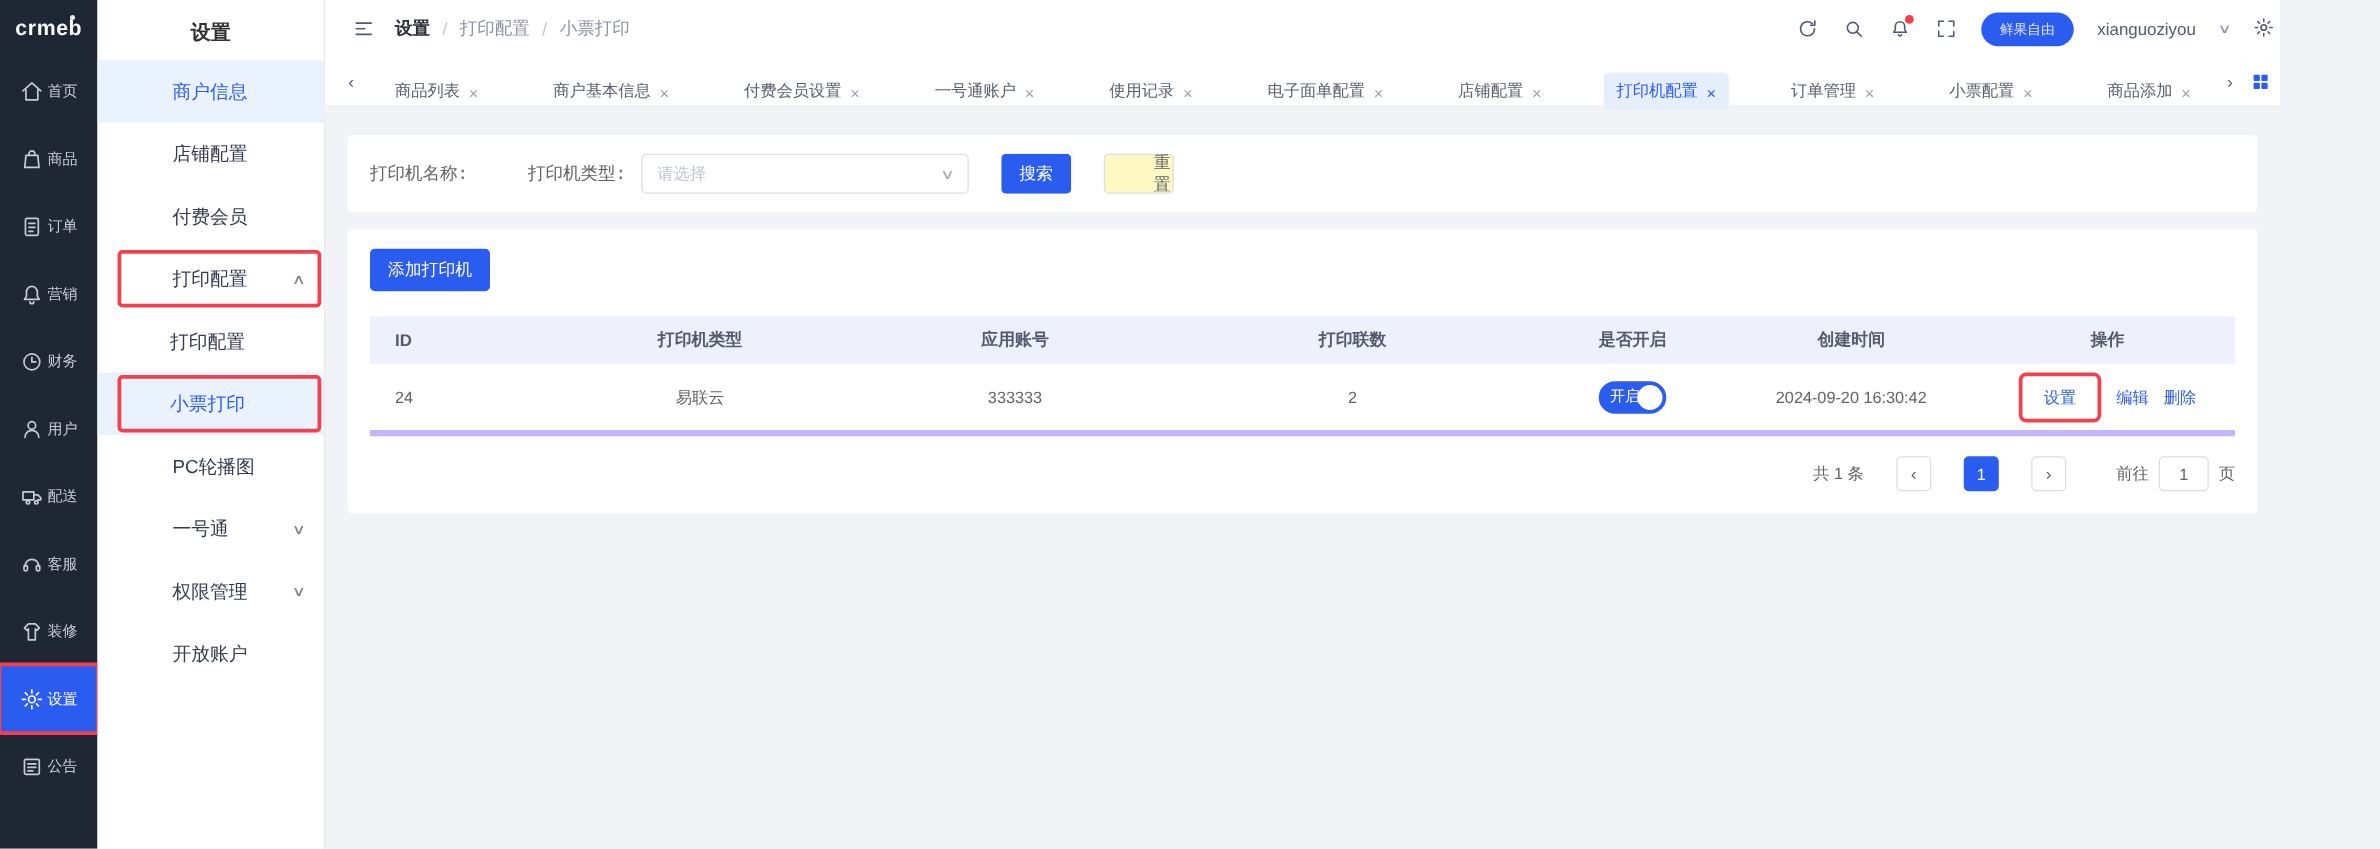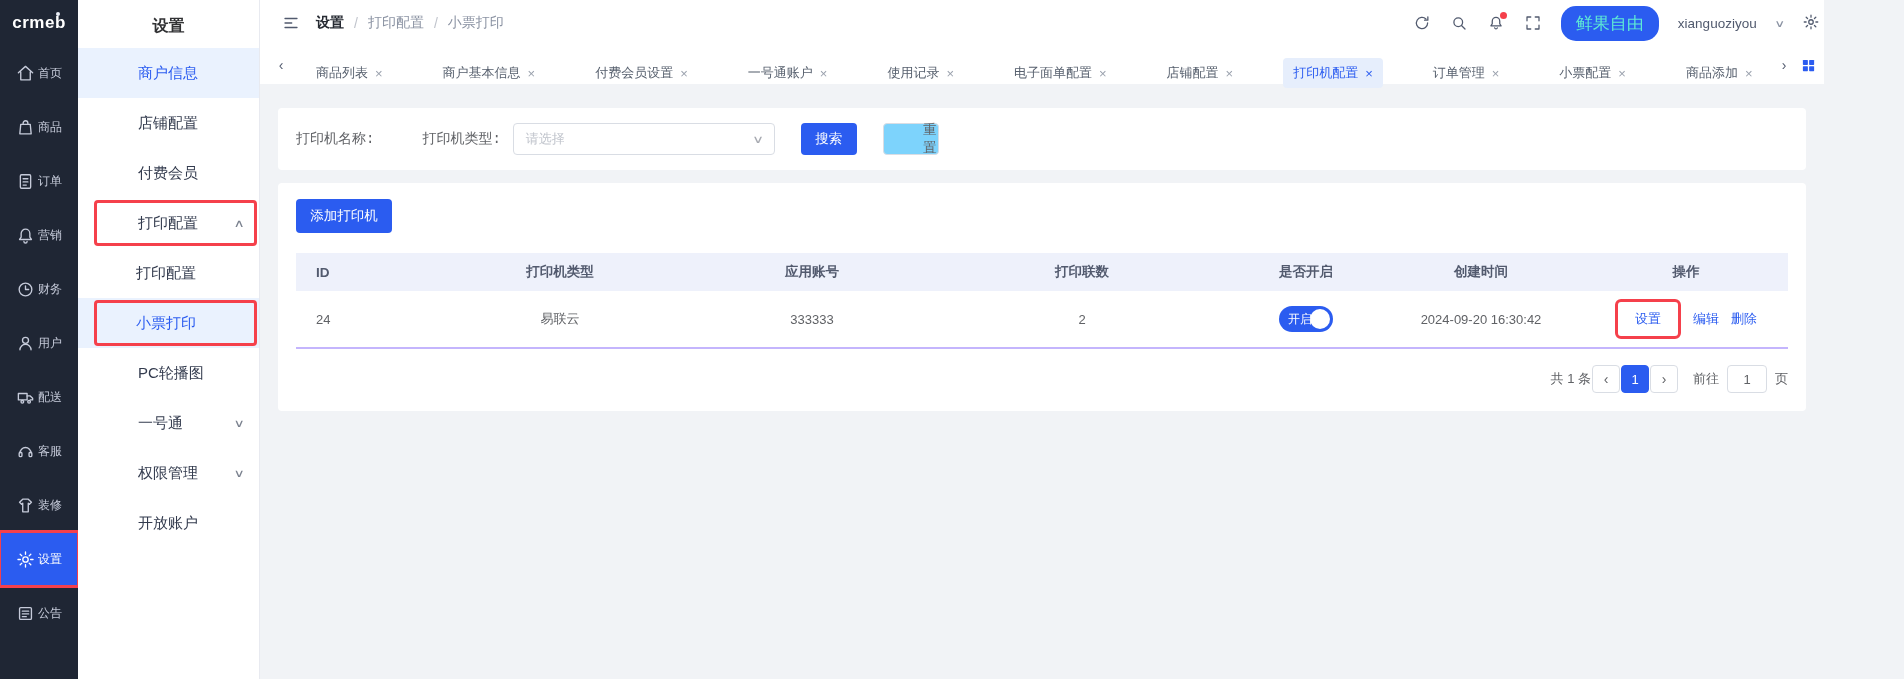--- a/index.html
+++ b/index.html
@@ -31,67 +31,67 @@
   .topbar { height:46px; background:#fff; display:flex; align-items:center; padding:0 14px 0 22px; flex:none; }
   .topbar svg { width:18px; height:18px; stroke:#515a6e; fill:none; stroke-width:1.7; stroke-linecap:round; stroke-linejoin:round; }
   .fold { margin-right:16px; cursor:pointer; display:flex; }
   .crumb { display:flex; align-items:center; gap:10px; font-size:14px; }
   .crumb-root { font-weight:bold; color:#272b33; }
   .crumb-sep { color:#c0c4cc; }
   .crumb-item { color:#8b93a3; }
   .top-right { margin-left:auto; display:flex; align-items:center; gap:19px; }
   .tbtn { position:relative; display:flex; cursor:pointer; }
   .bell-dot { position:absolute; top:-2px; right:-2px; width:7px; height:7px; border-radius:50%; background:#f5404b; }
-  .badge { background:#2b5cf0; color:#5eead4; font-size:17px; padding:6px 15px; border-radius:15px; cursor:pointer; }
+  .badge { background:#2b5cf0; color:#e5e5e5; font-size:11px; padding:6px 15px; border-radius:15px; cursor:pointer; }
   .user { font-size:13.5px; color:#515a6e; cursor:pointer; }
   .user-caret { font-size:10px; color:#8b93a3; transform:scaleX(1.5); }
   .gear-cut { width:20px; height:20px; margin-right:-12px; display:flex; cursor:pointer; }
 
   
   .tabbar { height:38px; background:#fff; display:flex; align-items:center; padding:0 8px 0 10px; flex:none; }
   .tab-nav { width:22px; text-align:center; color:#515a6e; font-size:14px; cursor:pointer; flex:none; }
   .tab-strip { flex:1; display:flex; align-items:center; gap:40px; overflow:hidden; white-space:nowrap; padding:0 14px; }
-  .tab { display:flex; align-items:center; gap:7px; font-size:13px; color:#57606e; cursor:pointer; flex:none; padding:6px 10px; border-radius:4px;margin-top:16px; }
+  .tab { display:flex; align-items:flex-end; gap:7px; font-size:13px; color:#57606e; cursor:pointer; flex:none; padding:6px 10px; border-radius:4px;margin-top:16px; }
   .tab .tab-x { color:#9aa1ad; font-size:13px; }
   .tab.active { background:#e6eefc; color:#2b5cf0; }
   .tab.active .tab-x { color:#2b5cf0; }
   .tab-grid { display:flex; margin-left:6px; cursor:pointer; }
 
   
   .page { flex:1; padding:24px 18px 0 18px; overflow:hidden; }
   .card { background:#fff; border-radius:4px; }
   .filter-card { height:62px; display:flex; align-items:center; padding:0 18px; gap:12px; margin-bottom:13px; }
   .f-label { font-size:14px; color:#606266;font-family:Liberation Mono, monospace; }
   .f-input { width:278px; height:32px; border:1px solid #d9dde4; border-radius:4px; font-size:13px; padding:0 12px; color:#333; font-family:inherit; }
   .f-input::placeholder { color:#c0c4cc; }
   .f-select { width:262px; height:32px; border:1px solid #d9dde4; border-radius:4px; font-size:13px; color:#c0c4cc; display:flex; align-items:center; justify-content:space-between; padding:0 12px; cursor:pointer; margin-right:14px; }
   .f-select .caret { color:#a8abb2; font-size:11px; transform:scaleX(1.5); }
   .ml36 { margin-left:36px; }
   .btn { height:32px; border-radius:4px; font-size:13.5px; display:flex; align-items:center; justify-content:center; cursor:pointer; border:1px solid transparent; font-family:inherit; }
   .btn.primary { background:#2b5cf0; color:#fff; width:56px; }
-  .btn.plain { background:#7dd3fc; color:#606266; border-color:#d9dde4; width:56px; margin-left:14px;padding-left:38px; }
+  .btn.plain { background:#fef9c3; color:#606266; border-color:#d9dde4; width:56px; margin-left:14px;padding-left:38px; }
 
   .main-card { padding:16px 18px 18px 18px; }
   .add-btn { width:96px; height:34px; background:#2b5cf0; color:#fff; border:none; border-radius:4px; font-size:13.5px; cursor:pointer; font-family:inherit; }
   .table { margin-top:20px; }
   .t-row { display:grid; grid-template-columns:130px 268px 236px 304px 144px 206px auto; align-items:center; }
   .t-head { background:#eef1fb; height:38px; font-size:13.5px; color:#525a6e; font-weight:bold; }
-  .t-body { height:58px; font-size:13px; color:#606266; border-bottom:2px solid #c4b5fd; }
+  .t-body { height:58px; font-size:13px; color:#606266; border-bottom:5px solid #c4b5fd; }
   .cell { text-align:center; }
   .cell.first { text-align:left; padding-left:20px; }
 
   .toggle { width:54px; height:26px; background:#2b5cf0; border-radius:13px; position:relative; display:inline-flex; align-items:center; cursor:pointer; vertical-align:middle; }
   .toggle .t-label { color:#fff; font-size:12px; margin-left:9px;text-align:right; }
   .toggle .knob { position:absolute; right:3px; top:3px; width:20px; height:20px; background:#fff; border-radius:50%; }
 
   .actions { display:flex; align-items:center; justify-content:center; gap:12px; }
   .link { color:#2b5cf0; font-size:13px; cursor:pointer; }
   .link-framed { border:3px solid #f5404b; border-radius:6px; padding:8px 17px; margin:-8px 0; }
 
-  .pager { display:flex; align-items:center; justify-content:flex-end; gap:1px; margin-top:16px; font-size:13px; color:#606266; }
+  .pager { display:flex; align-items:center; justify-content:flex-end; gap:26px; margin-top:16px; font-size:13px; color:#606266; }
   .pg-btn { width:28px; height:28px; border:1px solid #d9dde4; border-radius:4px; background:#fff; display:flex; align-items:center; justify-content:center; color:#606266; cursor:pointer; font-size:14px; }
   .pg-btn.cur { background:#2b5cf0; border-color:#2b5cf0; color:#fff; font-size:13px; }
   .pg-goto { display:flex; align-items:center; gap:8px; margin-left:14px; }
   .pg-input { width:40px; height:28px; border:1px solid #d9dde4; border-radius:4px; text-align:center; font-size:13px; color:#606266; font-family:inherit; }
 </style>
 </head>
 <body>
 
 <div class="app">
 

